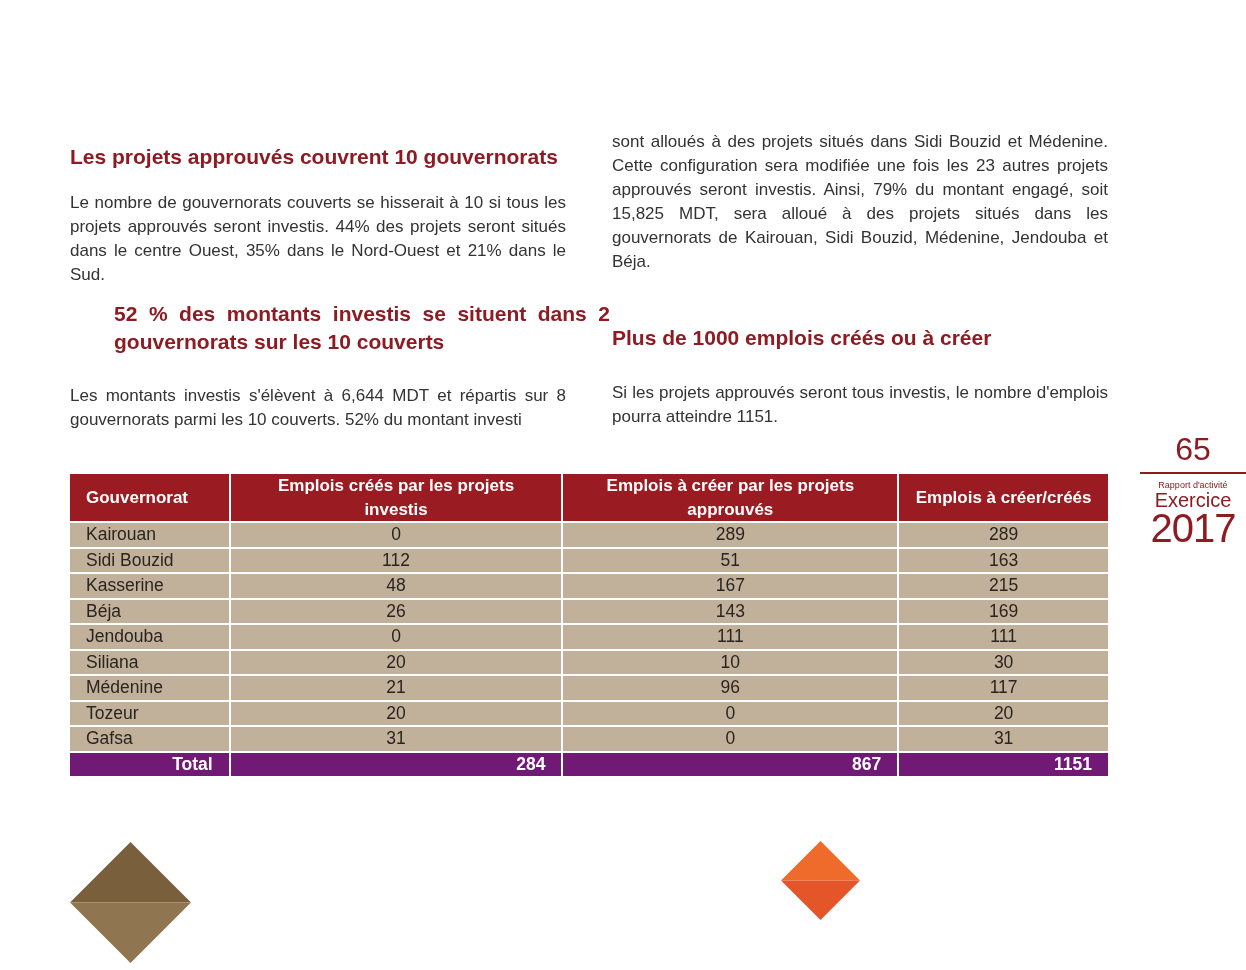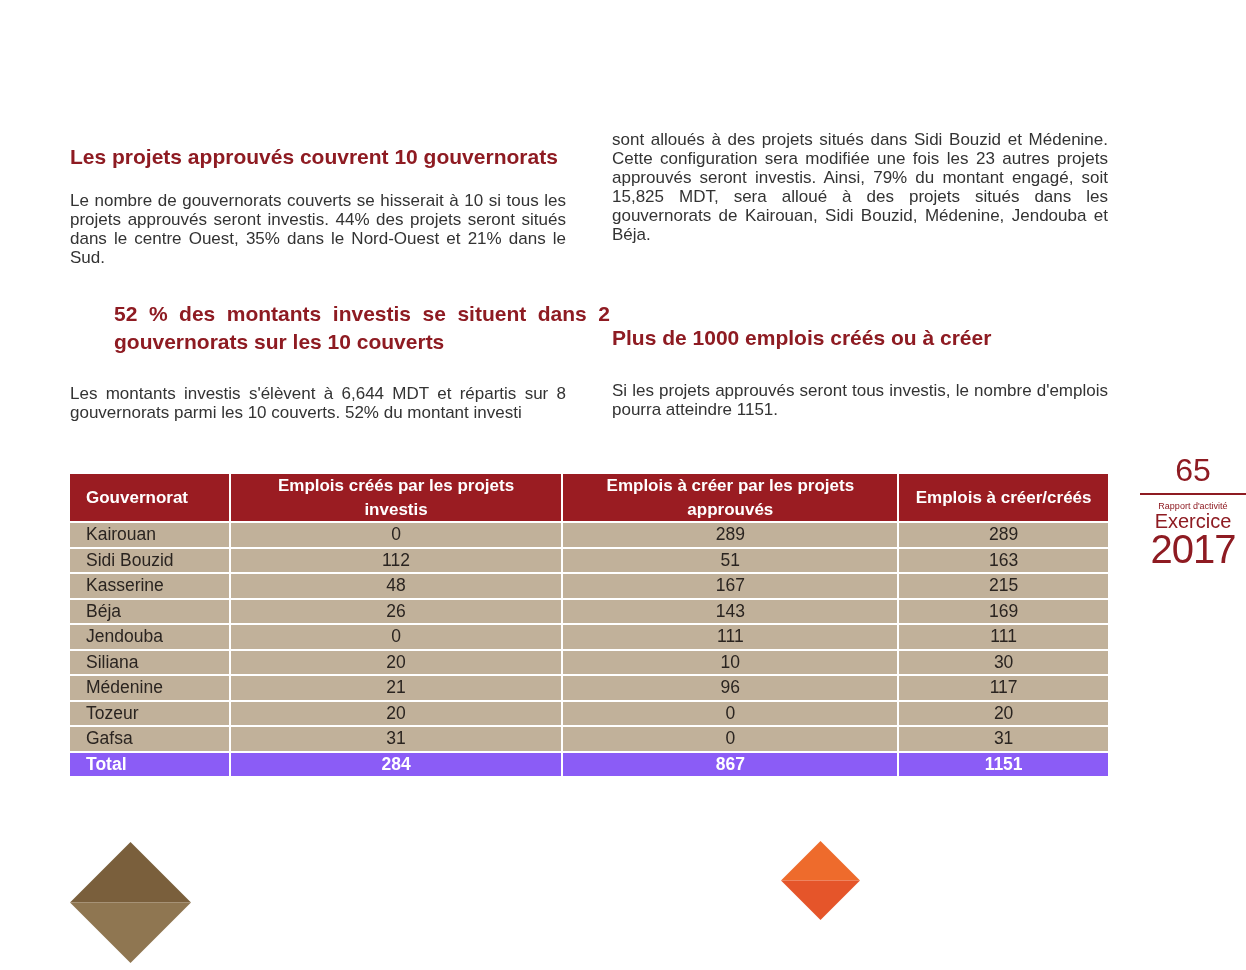--- a/index.html
+++ b/index.html
@@ -2,44 +2,44 @@
 <html><head>
   <meta charset="utf-8">
   <style>
     html, body { margin: 0; padding: 0; background: #ffffff; }
     body { width: 1246px; height: 970px; position: relative; overflow: hidden;
            font-family: "Liberation Sans", sans-serif; color: #2b2b2b; }
     .col { position: absolute; width: 496px; }
     .col-left { left: 70px; top: 130px; }
     .col-right { left: 612px; top: 130px; }
     h2 { color: #8e1b22; font-size: 21px; font-weight: bold; margin: 0; line-height: 28px; text-align: justify; }
-    p { font-size: 17px; line-height: 19px; margin: 0; text-align: justify; color: #333; }
+    p { font-size: 17px; line-height: 24px; margin: 0; text-align: justify; color: #333; }
     .h-1 { position: absolute; left: 0; top: 13px; width: 496px; }
     .p-1 { position: absolute; left: 0; top: 61px; width: 496px; }
     .h-2 { position: absolute; left: 0; top: 170px; width: 496px; margin-left: 44px; }
     .p-2 { position: absolute; left: 0; top: 254px; width: 496px; }
     .p-3 { position: absolute; left: 0; top: 0px; width: 496px; }
     .h-3 { position: absolute; left: 0; top: 194px; width: 496px; }
     .p-4 { position: absolute; left: 0; top: 251px; width: 496px; }
 
-    .side { position: absolute; left: 1140px; top: 452px; width: 106px; text-align: center; color: #8e1b22; }
+    .side { position: absolute; left: 1140px; top: 431px; width: 106px; text-align: center; color: #8e1b22; }
     .page-num { font-size: 32px; line-height: 36px; }
     .side-rule { height: 2px; background: #8e1b22; margin: 5px 0 6px 0; }
     .side-sub { font-size: 9px; color: #8e1b22; line-height: 10px; }
     .side-ex { font-size: 20px; line-height: 20px; font-weight: normal; }
     .side-year { font-size: 40px; line-height: 36px; letter-spacing: -1px; }
 
     table.data { position: absolute; left: 68px; top: 472px; width: 1042px;
                  border-collapse: separate; border-spacing: 2px 2px; font-size: 17.5px; }
     table.data th, table.data td { height: 23.5px; padding: 0 16px; line-height: 23.5px; }
     table.data th { background: #9a1c22; color: #fff; font-weight: bold; text-align: center; font-size: 17px; }
     table.data th.first { text-align: left; }
     table.data td { background: #c1b19a; color: #2a2420; text-align: center; }
     table.data td.first { text-align: left; }
-    table.data tr.total td { background: #8b5cf6; color: #fff; font-weight: bold; }
+    table.data tr.total td { background: #701a75; color: #fff; font-weight: bold; text-align: right; }
     .c1 { width: 131px; } .c2 { width: 340px; } .c3 { width: 340px; } .c4 { width: 192px; }
 
     .diamond { position: absolute; }
     .d1 { left: 70px; top: 842px; width: 121px; height: 121px; }
     .d2 { left: 781px; top: 841px; width: 79px; height: 79px; }
   </style>
 </head>
 <body>
 
 <div class="col col-left">

